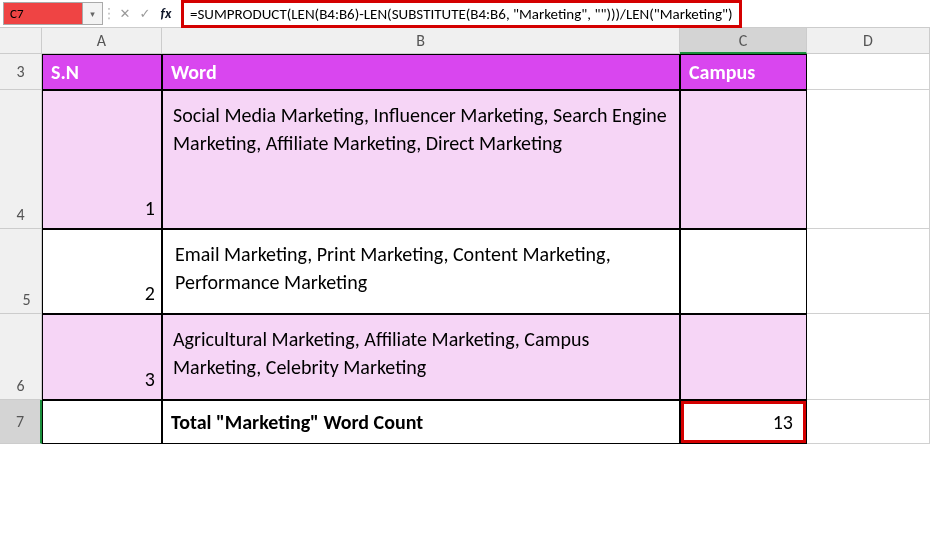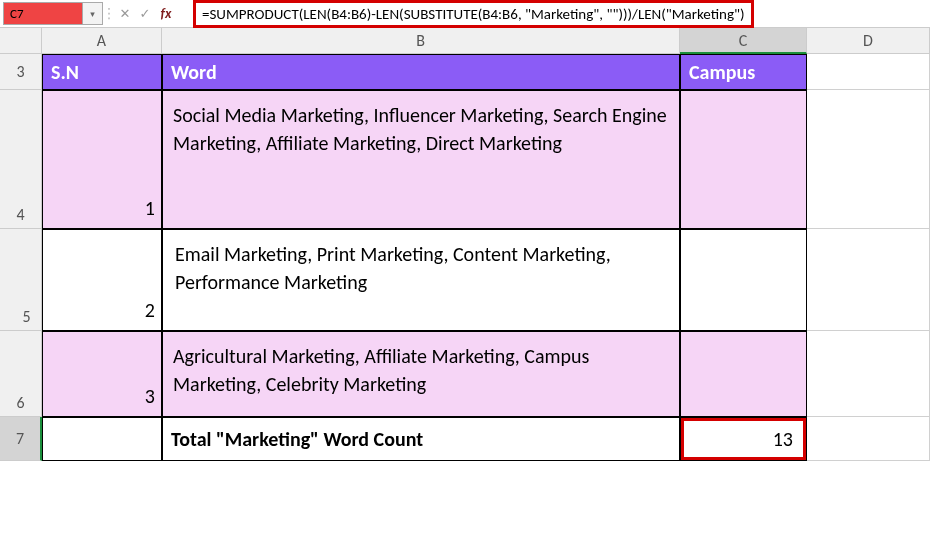--- a/index.html
+++ b/index.html
@@ -52,30 +52,30 @@
   .fb-btn {
     width: 20px;
     display: flex;
     justify-content: center;
     align-items: center;
     font-size: 13px;
     color: #999;
   }
   .fx {
     font-style: italic;
-    color: #7f1d1d;
+    color: #0f172a;
     font-weight: bold;
     width: 22px;
     font-size: 14px;
     text-align: center;
   }
   .formula-wrap {
     flex: 1;
     display: flex;
-    margin-left: 16px;
+    margin-left: 4px;
     margin-right: 8px;
   }
   .formula-box {
     border: 3px solid #d40000;
     padding: 2px 6px;
     font-size: 15px;
     font-family: Calibri, Arial, sans-serif;
     white-space: nowrap;
   }
   .grid {
@@ -105,21 +105,21 @@
   .cell {
     border-right: 1px solid #d0d0d0;
     border-bottom: 1px solid #d0d0d0;
     padding: 4px 8px;
     font-size: 20px;
     display: flex;
     align-items: center;
   }
   
   .hdr {
-    background: #8b5cf6;
+    background: #d946ef;
     color: #fff;
     font-weight: bold;
     border: 1px solid #000;
     height: 36px;
     padding: 2px 8px;
     font-size: 20px;
     align-items: center;
   }
   .data-a {
     border: 1px solid #000;
@@ -164,21 +164,21 @@
     border: 3px solid #d40000;
     flex: 1;
     display: flex;
     align-items: center;
     justify-content: flex-end;
     padding: 0 10px;
     font-size: 20px;
   }
   .empty-d { border-right:1px solid #d0d0d0; border-bottom:1px solid #d0d0d0; }
   .h-row4 { height: 139px; }
-  .h-row5 { height: 102px; padding-left: 12px; }
+  .h-row5 { height: 85px; padding-left: 12px; }
   .h-row6 { height: 86px; }
 </style>
 </head>
 <body>
 
 <div class="formula-bar">
   <div class="name-box">C7</div>
   <div class="dd-arrow">▾</div>
   <div class="sep">⋮</div>
   <div class="fb-btn">✕</div>

